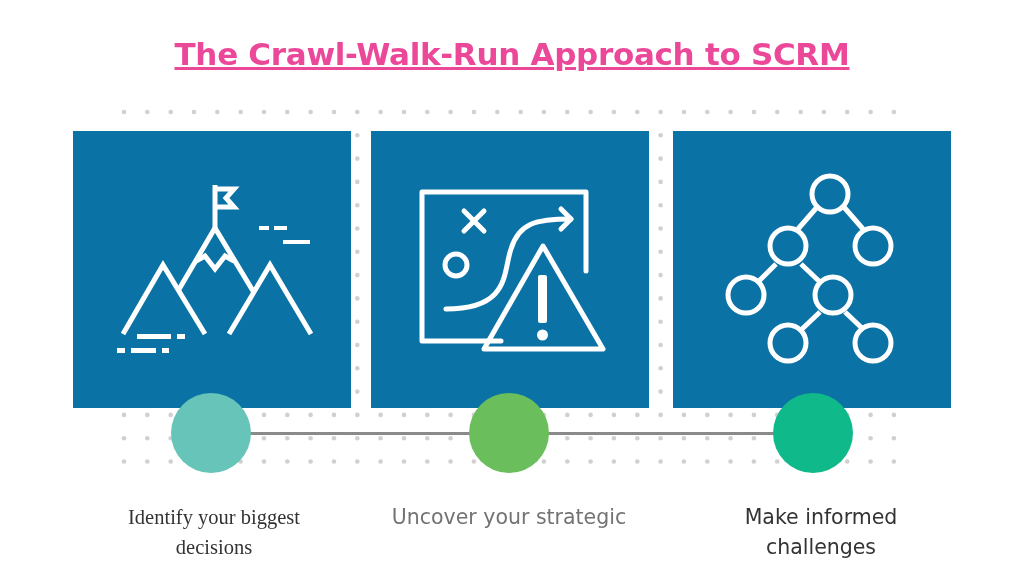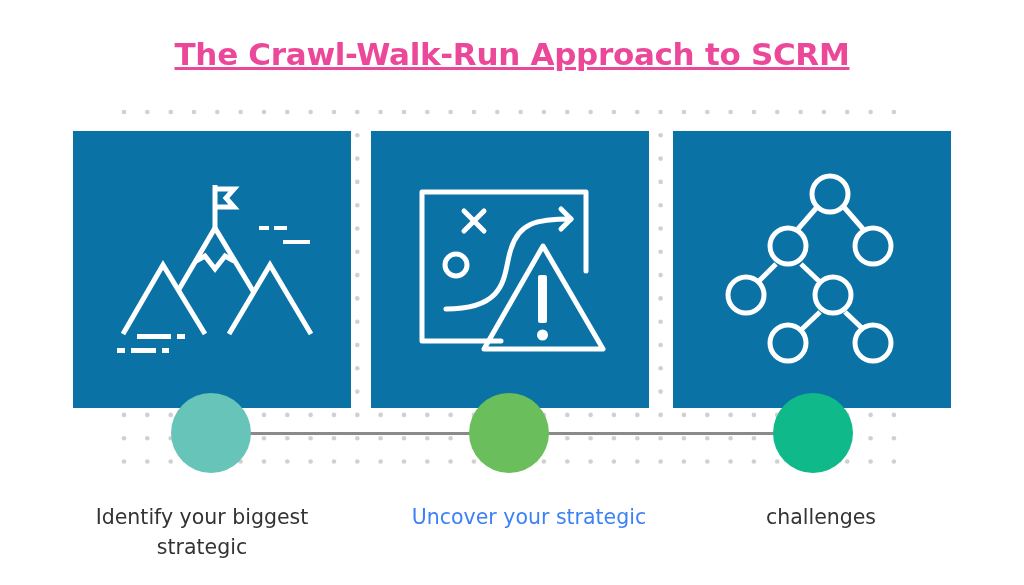--- a/index.html
+++ b/index.html
@@ -642,22 +642,23 @@
     </g>
   </svg>
 </div>
 
 <div class="connector" style="left: 211px; width: 602px; background: rgb(138, 138, 138);"></div>
 
 <div class="step-circle" style="left: 171px; background: rgb(103, 196, 184);"></div>
 <div class="step-circle" style="left: 469px; background: rgb(107, 190, 92);"></div>
 <div class="step-circle" style="left: 773px; background: rgb(16, 185, 138);"></div>
 
-<div class="caption" style="left: 62px; color: rgb(51, 51, 51);">
+<div class="caption" style="left: 74px; color: rgb(51, 51, 51); font-family: Liberation Serif, serif;">
   <div>Identify your biggest</div>
-  <div>strategic</div>
+  <div>decisions</div>
 </div>
-<div class="caption" style="left: 389px; color: #3b82f6;">
+<div class="caption" style="left: 369px; color: #737373;">
   <div>Uncover your strategic</div>
 </div>
 <div class="caption" style="left: 681px; color: rgb(51, 51, 51);">
+  <div>Make informed</div>
   <div>challenges</div>
 </div>
 
 </body></html>

